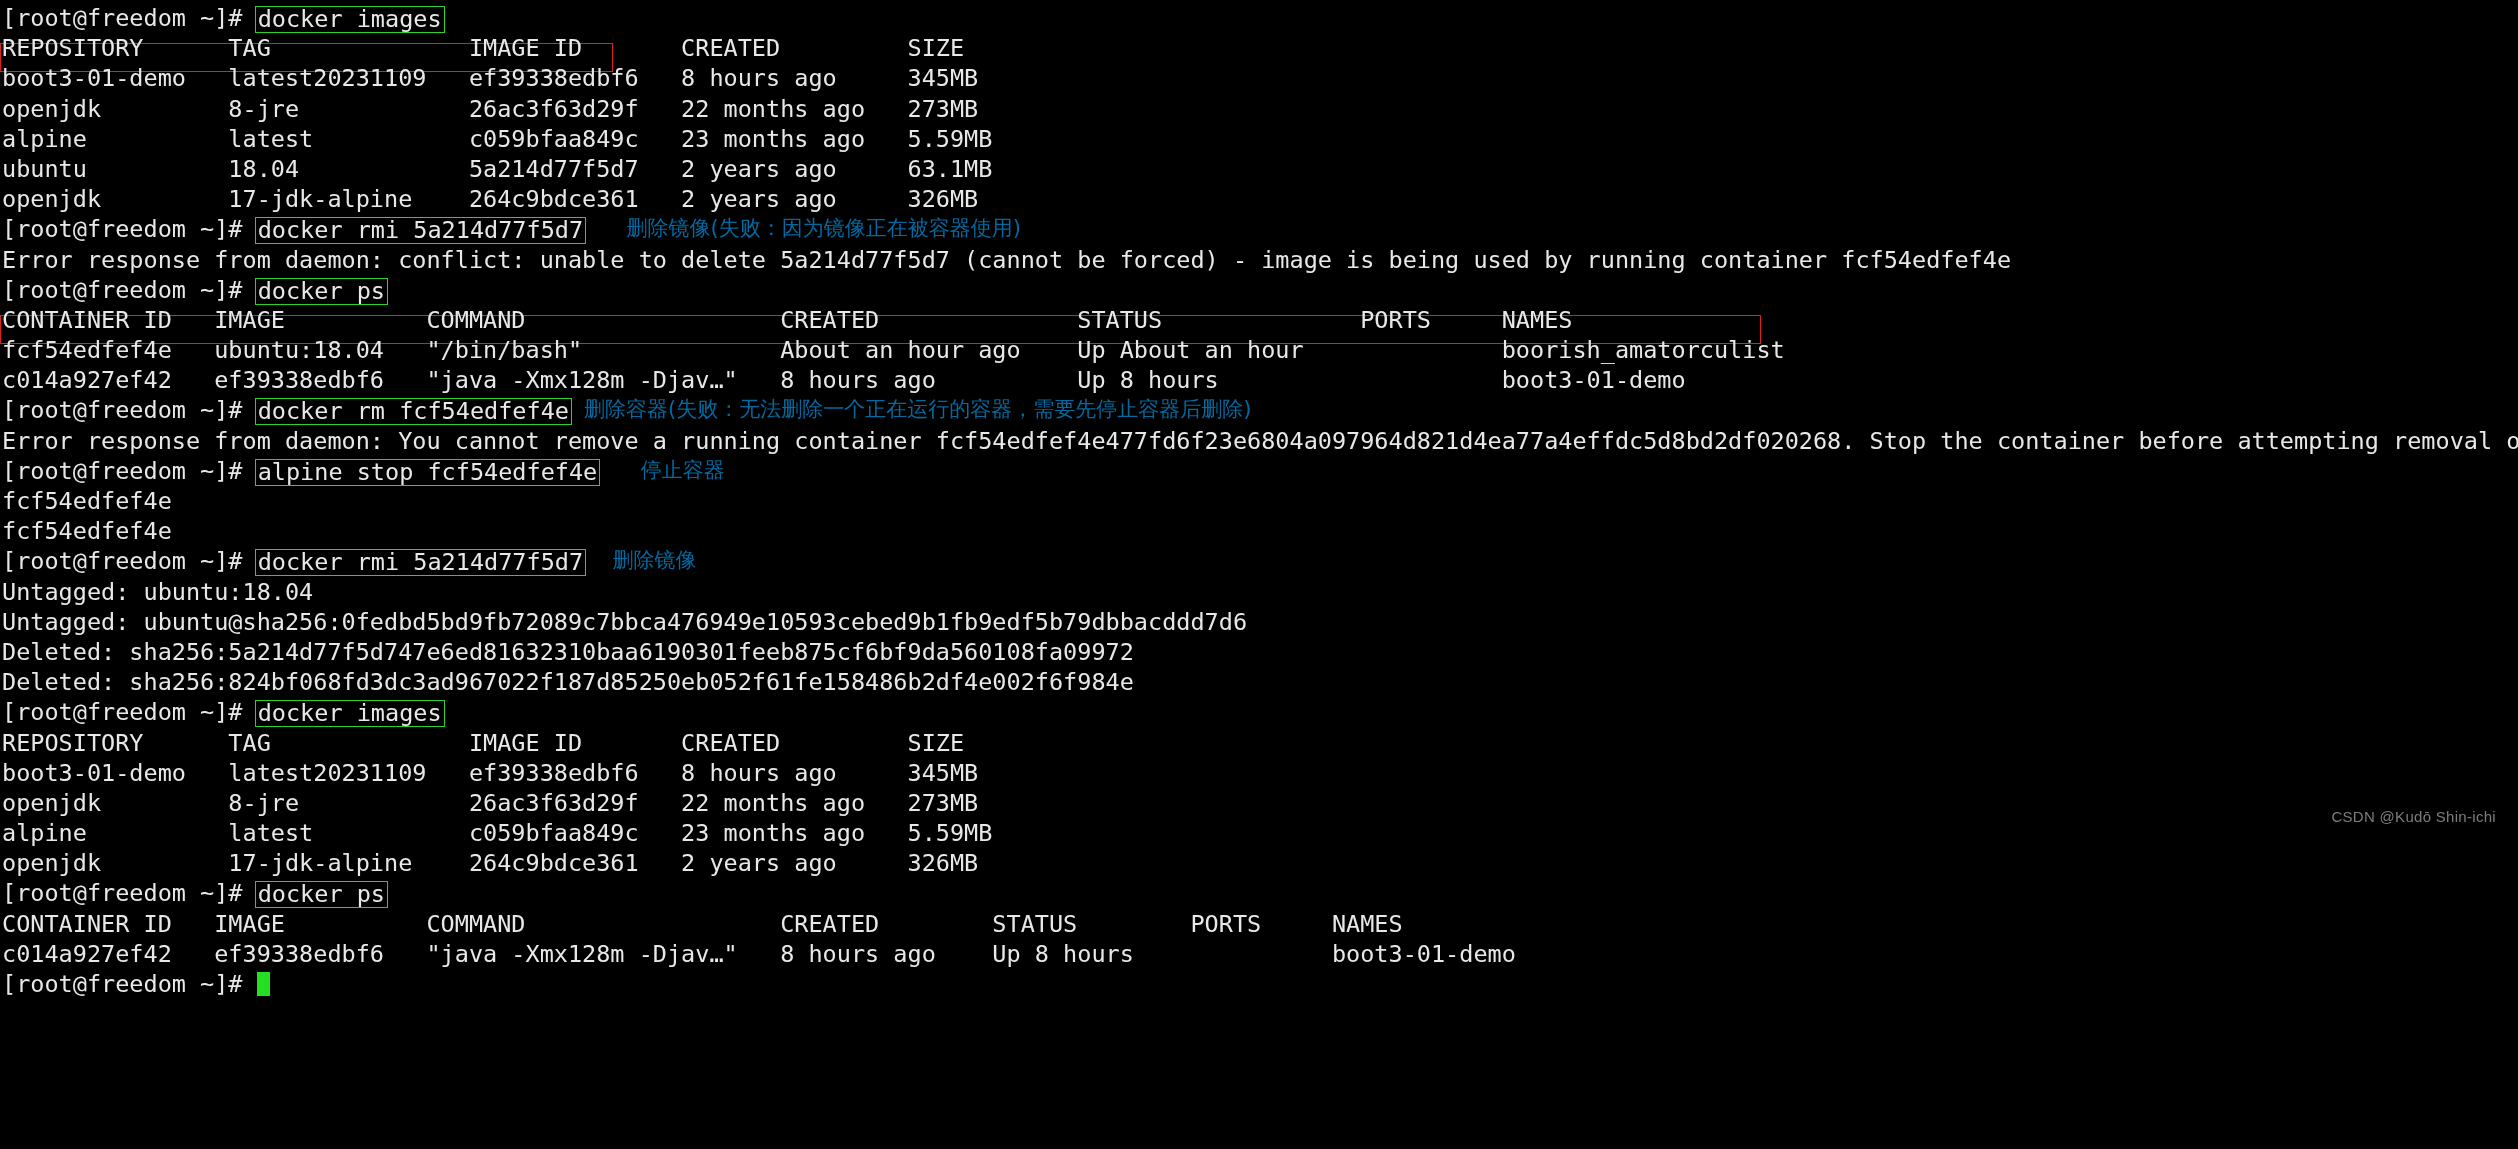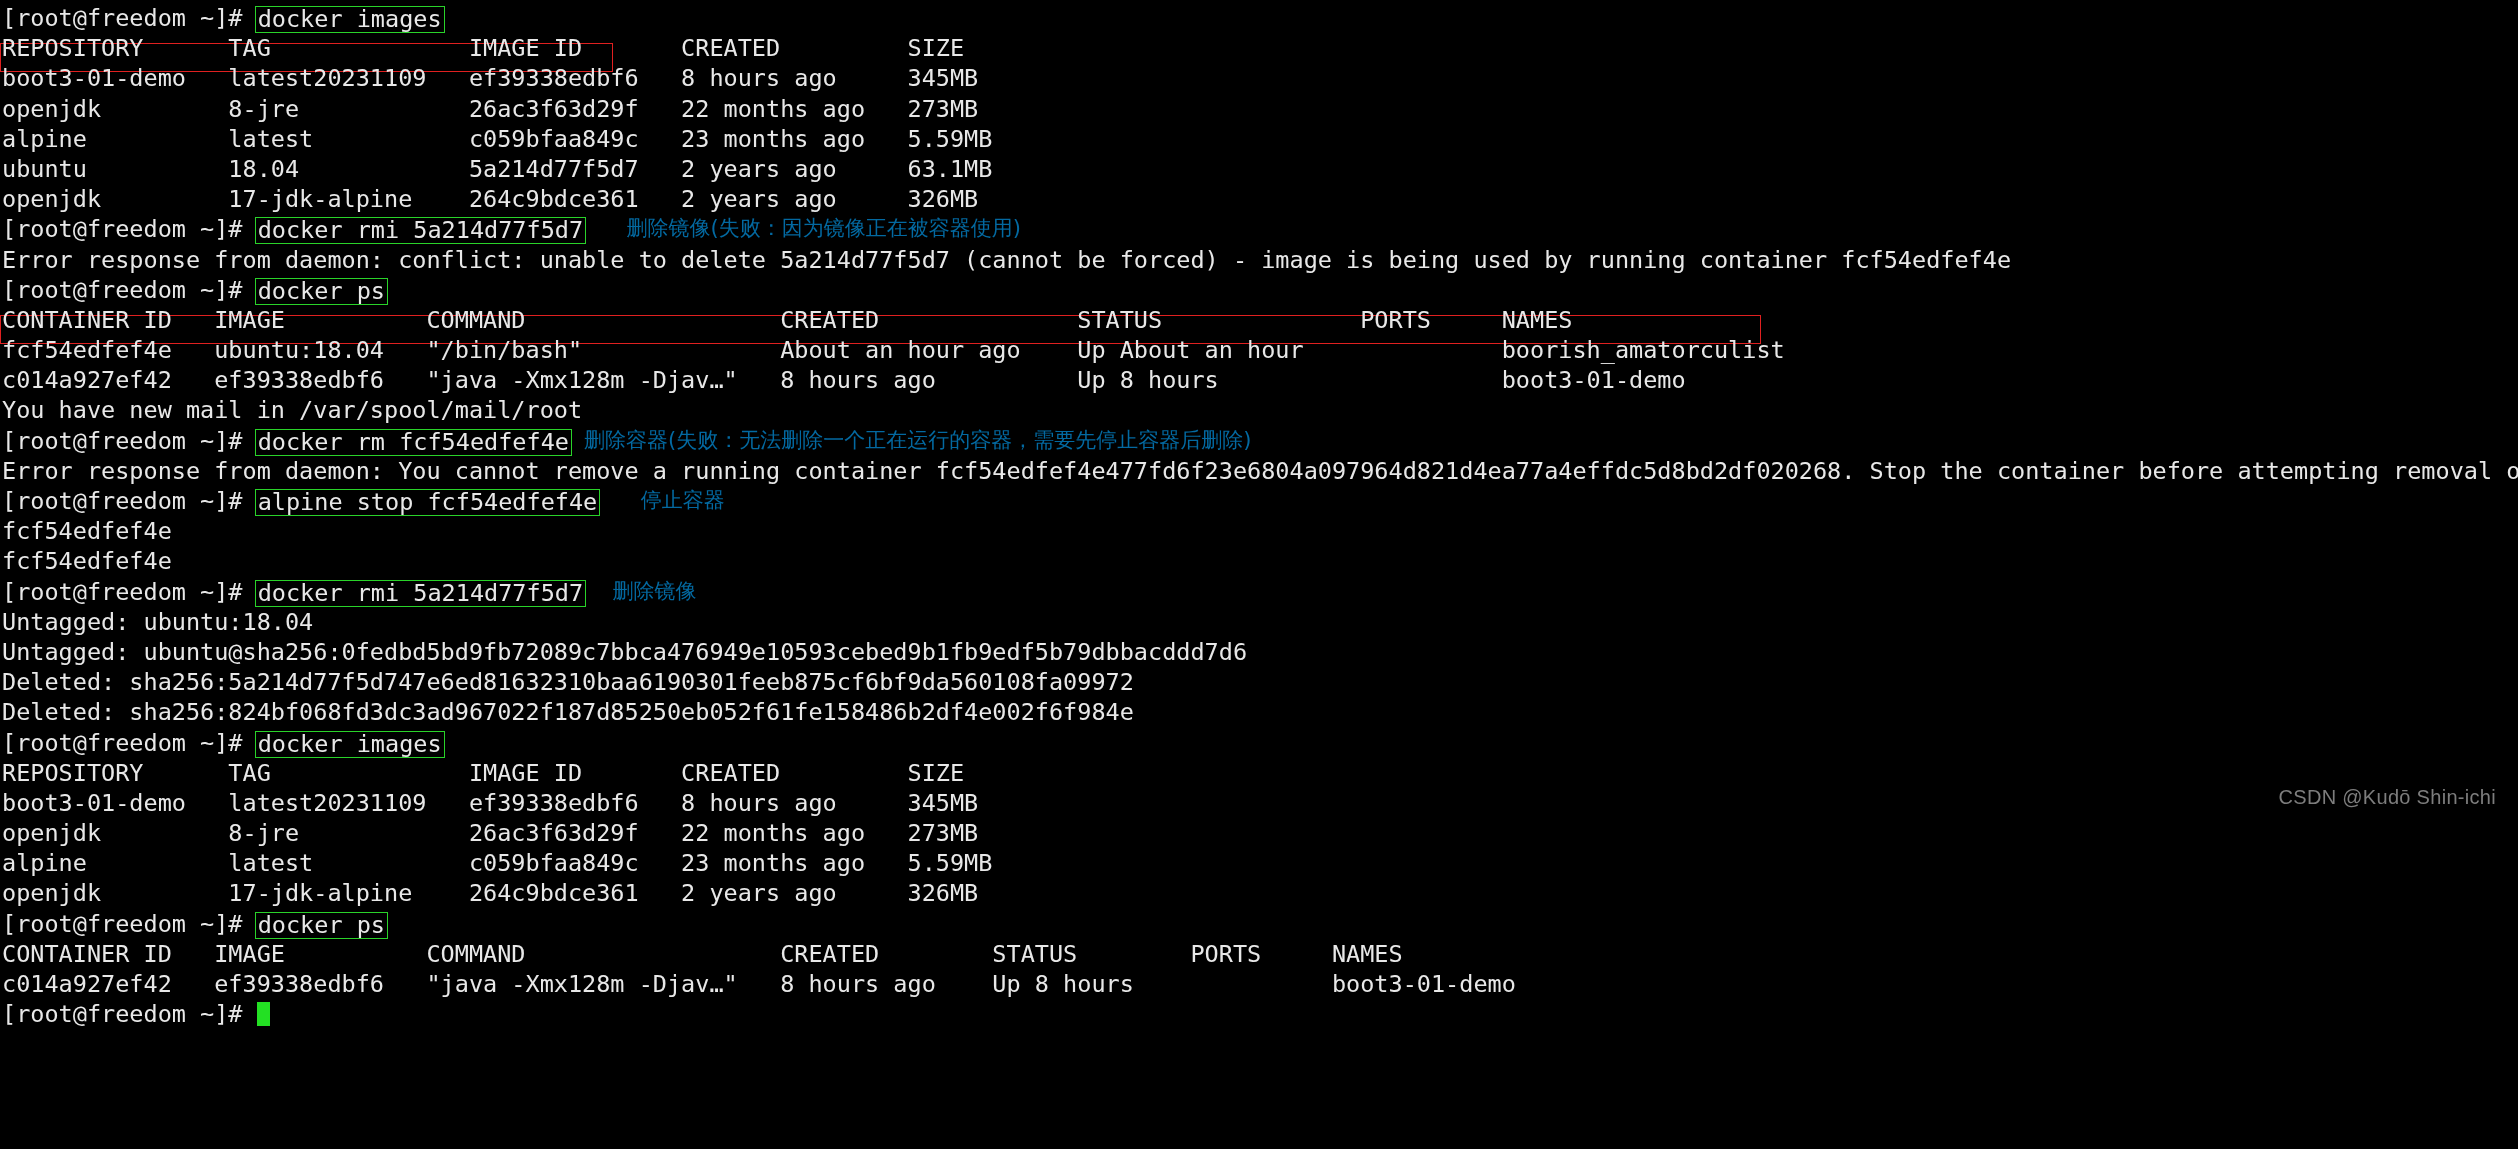--- a/index.html
+++ b/index.html
@@ -83,24 +83,24 @@
     width: 13px;
     height: 24px;
     background: #23e023;
     vertical-align: -4px;
   }
 
   
   #watermark {
     position: absolute;
     right: 22px;
-    bottom: 28px;
+    bottom: 8px;
     color: #7d7d7d;
     font-family: "Liberation Sans", "DejaVu Sans", sans-serif;
-    font-size: 20px;
+    font-size: 15px;
     letter-spacing: 0.3px;
     white-space: pre;
   }
 </style>
 </head>
 <body>
 
 <div id="terminal">
 
   <div class="redbox-row" style="left:0px; top:43px; width:613px; height:29px;"></div>
@@ -115,21 +115,20 @@
   <div class="line">ubuntu          18.04            5a214d77f5d7   2 years ago     63.1MB</div>
   <div class="line">openjdk         17-jdk-alpine    264c9bdce361   2 years ago     326MB</div>
 
   <div class="line"><span class="seg prompt">[root@freedom ~]# </span><span class="cmdbox">docker rmi 5a214d77f5d7</span><span class="seg">   </span><span class="anno">删除镜像(失败：因为镜像正在被容器使用)</span></div>
   <div class="line">Error response from daemon: conflict: unable to delete 5a214d77f5d7 (cannot be forced) - image is being used by running container fcf54edfef4e</div>
 
   <div class="line"><span class="seg prompt">[root@freedom ~]# </span><span class="cmdbox">docker ps</span></div>
   <div class="line">CONTAINER ID   IMAGE          COMMAND                  CREATED              STATUS              PORTS     NAMES</div>
   <div class="line">fcf54edfef4e   ubuntu:18.04   "/bin/bash"              About an hour ago    Up About an hour              boorish_amatorculist</div>
   <div class="line">c014a927ef42   ef39338edbf6   "java -Xmx128m -Djav…"   8 hours ago          Up 8 hours                    boot3-01-demo</div>
-  <div class="line">You have new mail in /var/spool/mail/root</div>
 
   <div class="line"><span class="seg prompt">[root@freedom ~]# </span><span class="cmdbox">docker rm fcf54edfef4e</span><span class="seg"> </span><span class="anno">删除容器(失败：无法删除一个正在运行的容器，需要先停止容器后删除)</span></div>
   <div class="line">Error response from daemon: You cannot remove a running container fcf54edfef4e477fd6f23e6804a097964d821d4ea77a4effdc5d8bd2df020268. Stop the container before attempting removal o</div>
 
   <div class="line"><span class="seg prompt">[root@freedom ~]# </span><span class="cmdbox">alpine stop fcf54edfef4e</span><span class="seg">   </span><span class="anno">停止容器</span></div>
   <div class="line">fcf54edfef4e</div>
 
   <div class="line">fcf54edfef4e</div>
 
   <div class="line"><span class="seg prompt">[root@freedom ~]# </span><span class="cmdbox">docker rmi 5a214d77f5d7</span><span class="seg">  </span><span class="anno">删除镜像</span></div>

